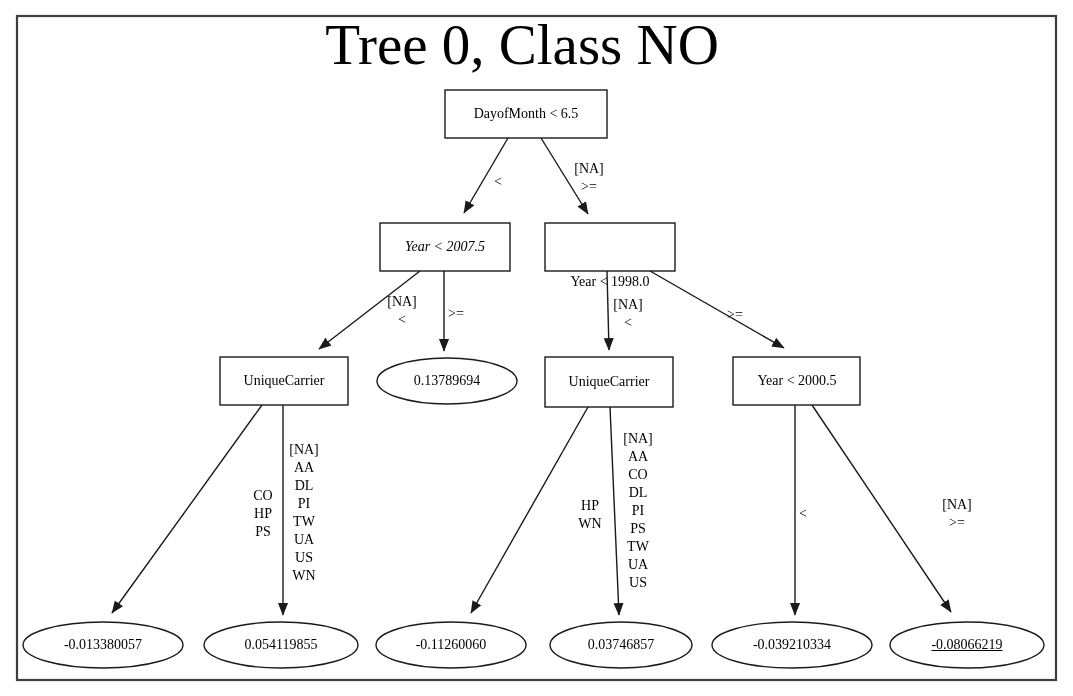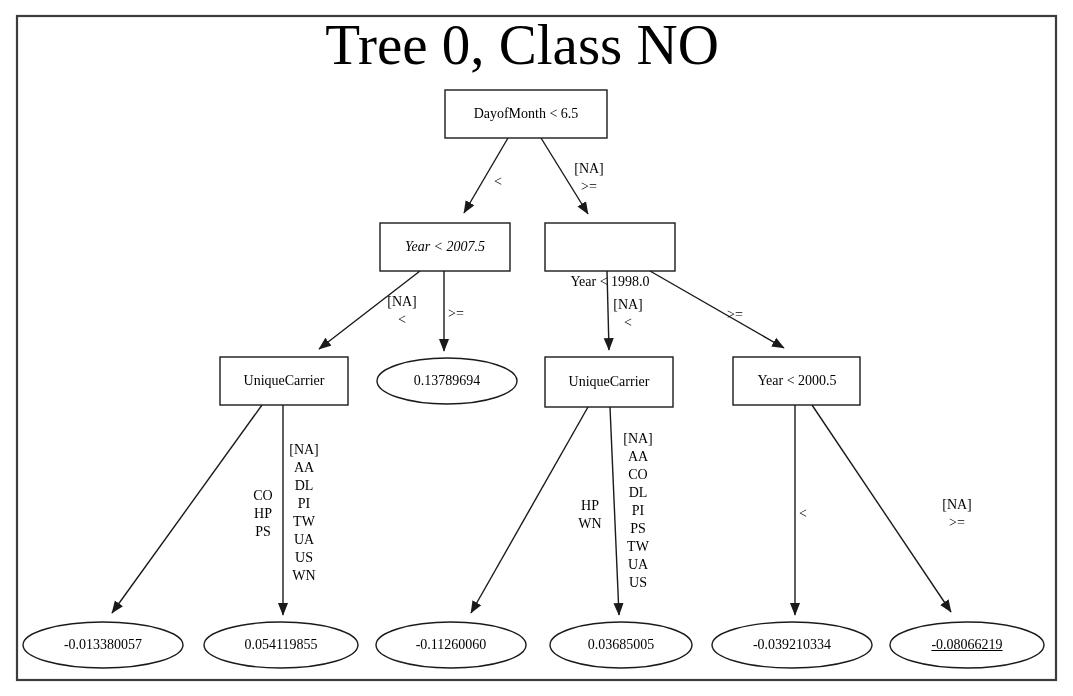--- a/index.html
+++ b/index.html
@@ -86,21 +86,21 @@
   <div class="lbl" style="left:445px; top:247px;font-style:italic;">Year &lt; 2007.5</div>
   <div class="lbl" style="left:610px; top:247px;margin-top:35px;">Year &lt; 1998.0</div>
   <div class="lbl" style="left:284px; top:381px;">UniqueCarrier</div>
   <div class="lbl" style="left:609px; top:382px;">UniqueCarrier</div>
   <div class="lbl" style="left:797px; top:381px;">Year &lt; 2000.5</div>
 
   <div class="lbl" style="left:447px; top:381px;text-align:center;">0.13789694</div>
   <div class="lbl" style="left:103px; top:645px;">-0.013380057</div>
   <div class="lbl" style="left:281px; top:645px;">0.054119855</div>
   <div class="lbl" style="left:451px; top:645px;">-0.11260060</div>
-  <div class="lbl" style="left:621px; top:645px;">0.03685005</div>
+  <div class="lbl" style="left:621px; top:645px;">0.03746857</div>
   <div class="lbl" style="left:792px; top:645px;">-0.039210334</div>
   <div class="lbl" style="left:967px; top:645px;text-decoration:underline;">-0.08066219</div>
 
   <div class="lbl" style="left:498px; top:182px;">&lt;</div>
   <div class="lbl" style="left:589px; top:178px;">[NA]
 &gt;=</div>
   <div class="lbl" style="left:402px; top:311px;">[NA]
 &lt;</div>
   <div class="lbl" style="left:456px; top:314px;">&gt;=</div>
   <div class="lbl" style="left:628px; top:314px;">[NA]

